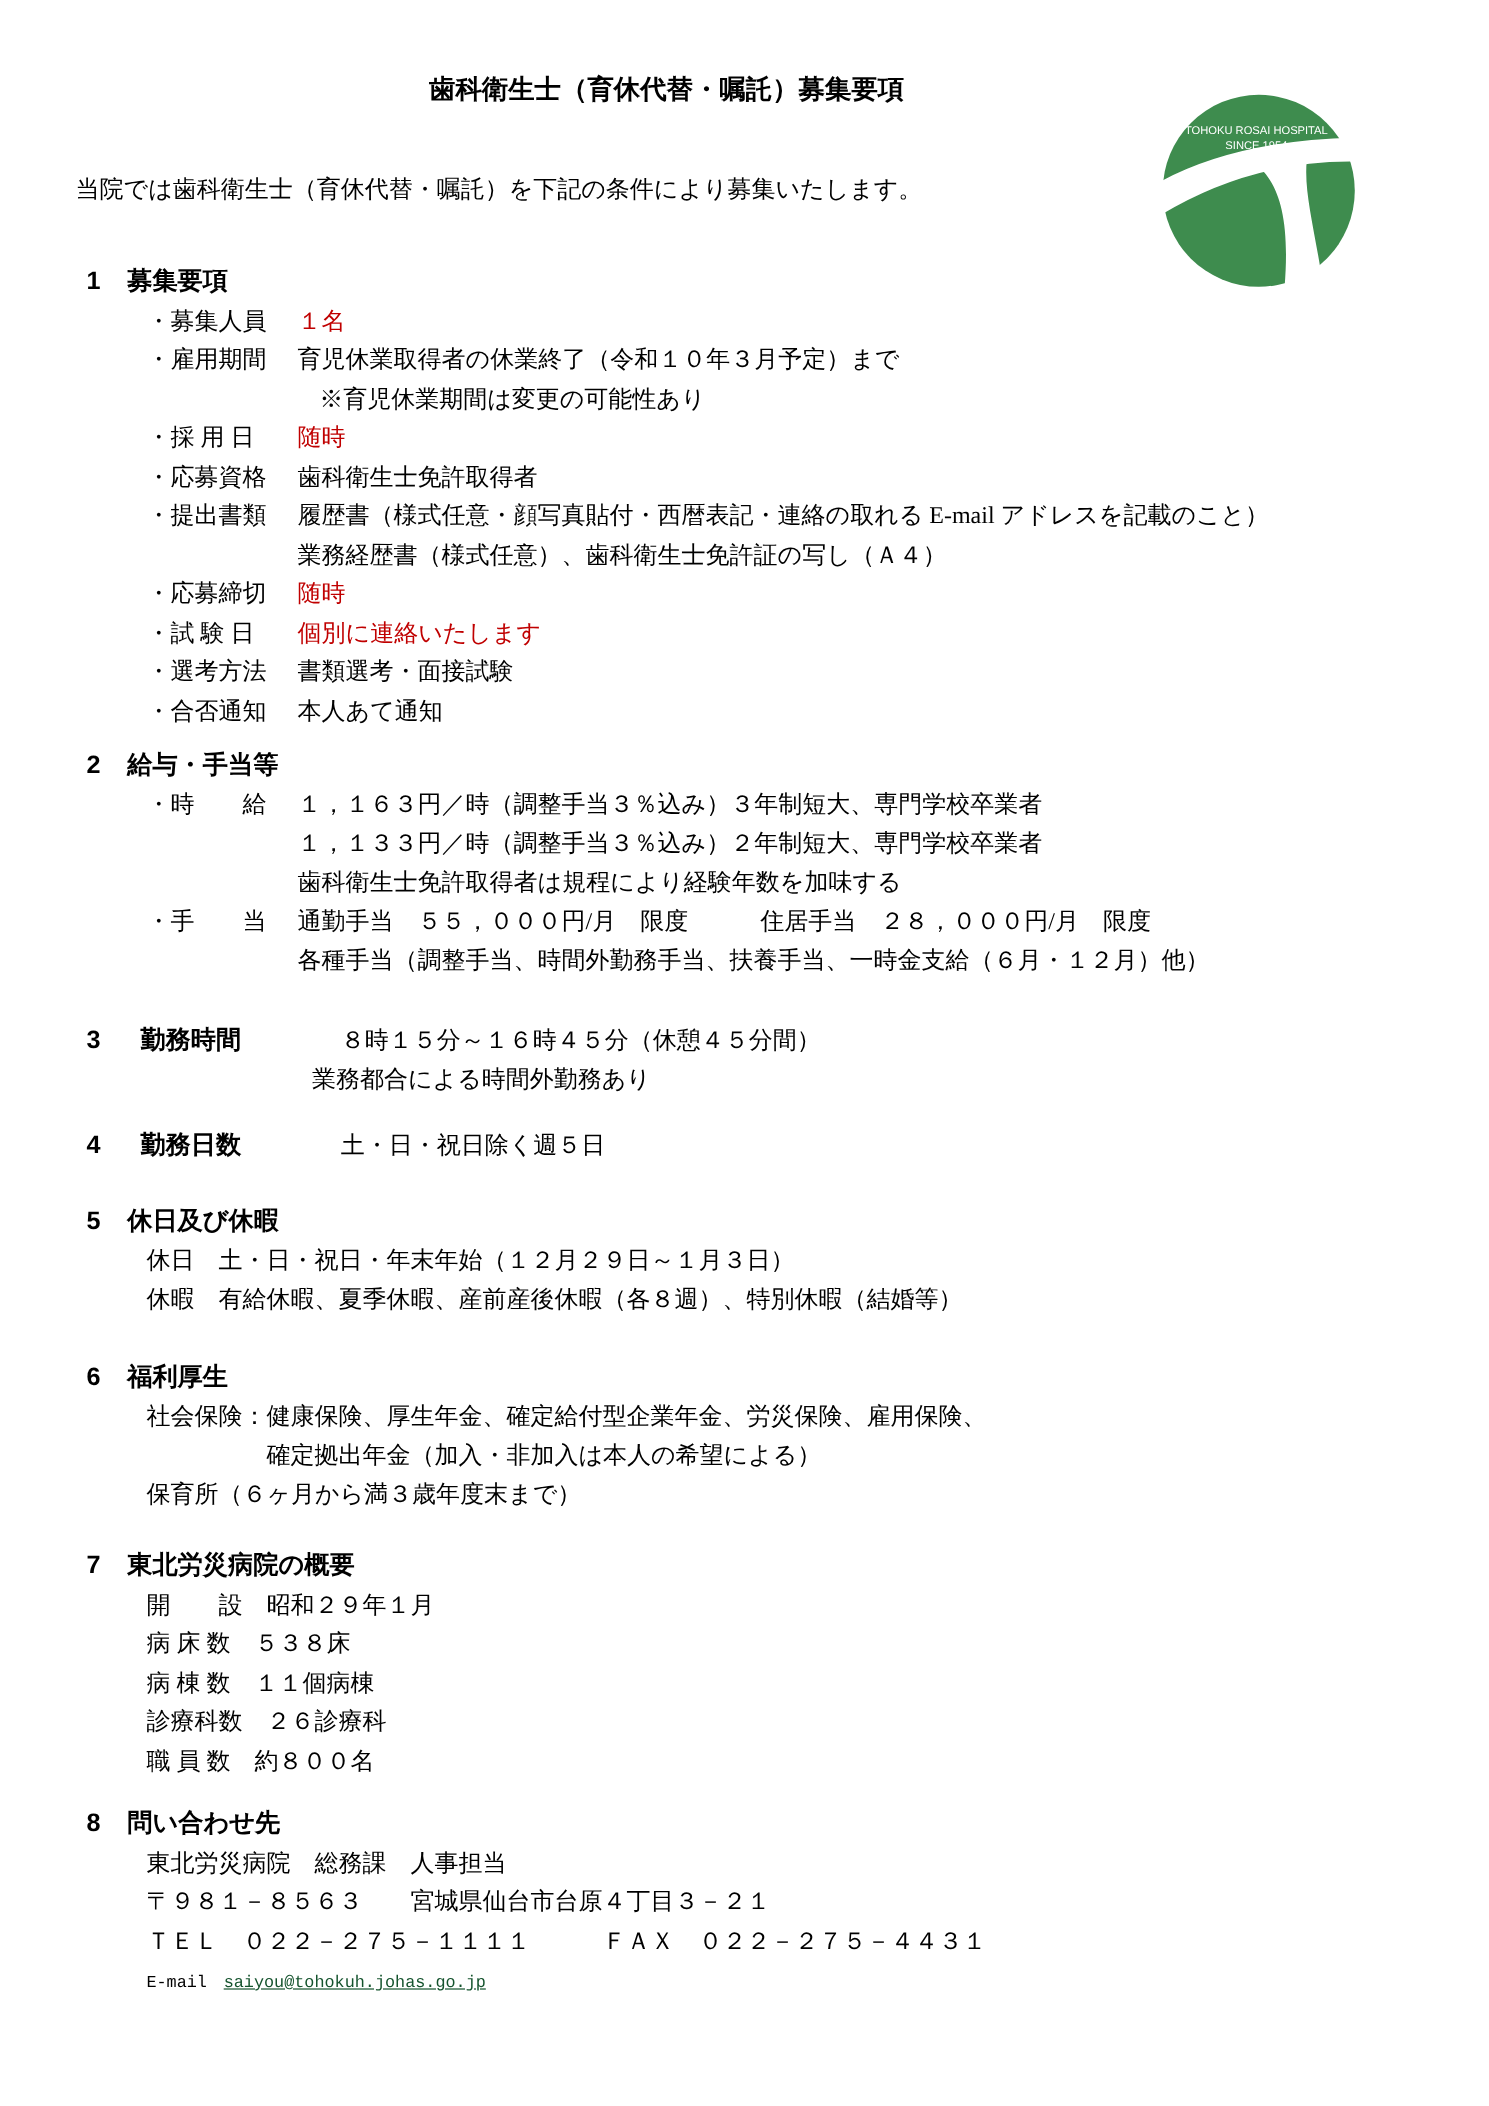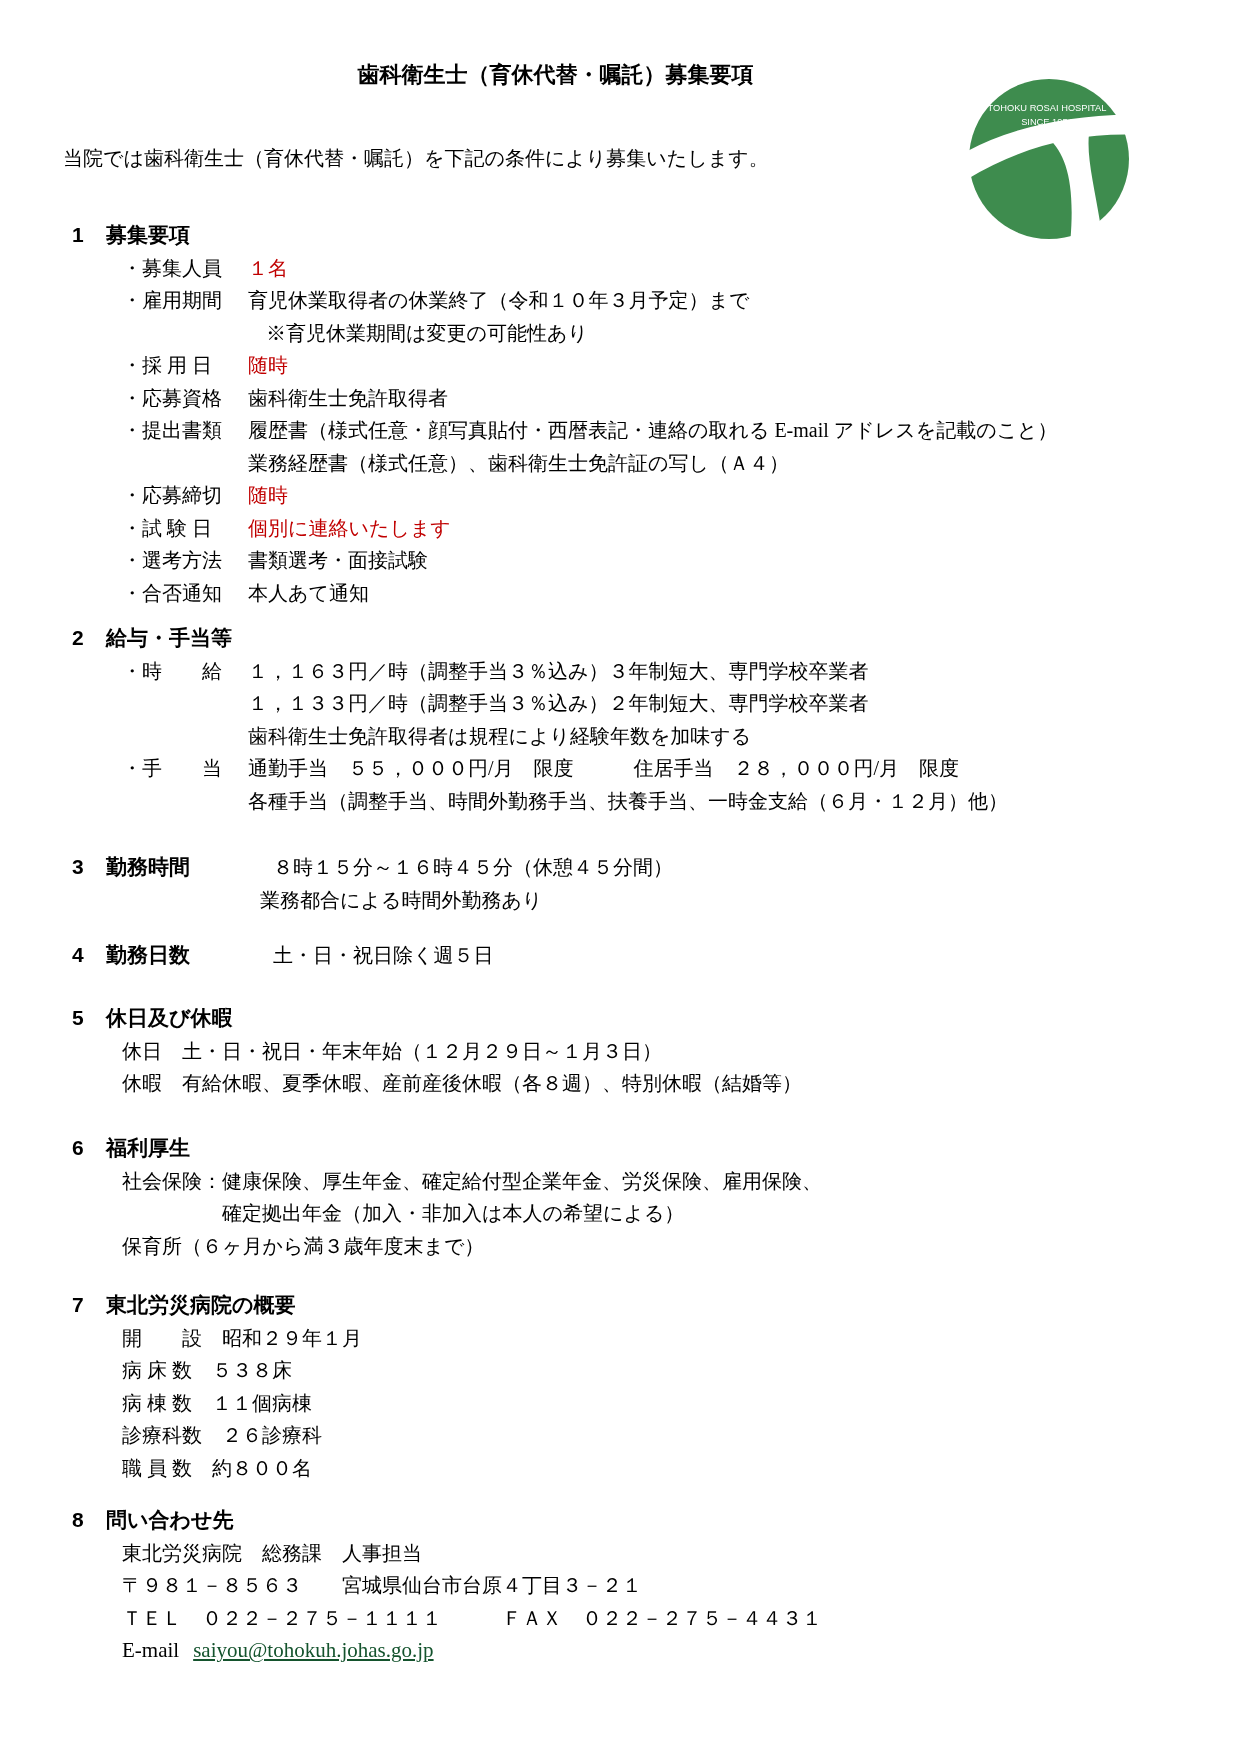--- a/index.html
+++ b/index.html
@@ -9,28 +9,28 @@
          font-family:"Liberation Sans","DejaVu Sans",sans-serif;font-weight:bold;font-size:22px;
          white-space:pre;}
   .logo{position:absolute;left:968px;top:78px;width:162px;height:162px;}
   .intro{position:absolute;top:142px;left:63px;height:32.5px;line-height:32.5px;white-space:pre;}
   .sec{position:absolute;left:0;right:0;}
   .h-row,.item{height:32.5px;line-height:32.5px;white-space:pre;}
   .h-row{padding-left:72px;}
   .no{display:inline-block;width:34px;font-family:"Liberation Sans","DejaVu Sans",sans-serif;
       font-weight:bold;font-size:21px;}
   .h-title{font-family:"Liberation Sans","DejaVu Sans",sans-serif;font-weight:bold;font-size:21px;}
-  .h-title.w155{display:inline-block;width:155px;}
+  .h-title.w155{display:inline-block;width:155px;margin-left:11px;}
   .h-val{font-family:"Liberation Serif","DejaVu Serif",serif;font-weight:normal;font-size:20px;margin-left:12px;}
   .item{padding-left:122px;}
   .item .lbl{display:inline-block;width:126px;}
   .item.cont{padding-left:248px;font-family:Liberation Serif, serif;}
   .item.note{padding-left:266px;}
   .red{color:#c00000;}
-  .mono{font-family:Liberation Serif, serif;font-size:21px;}
+  .mono{font-family:Liberation Mono, monospace;font-size:14px;}
   a.mail{color:#14532d;text-decoration:underline;cursor:pointer;margin-left:14px;}
   .logo-text{font-family:"Liberation Sans","DejaVu Sans",sans-serif;fill:#ffffff;}
 </style>
 </head>
 <body>
 
 <div class="page">
 
   <div class="title">歯科衛生士（育休代替・嘱託）募集要項</div>
 

